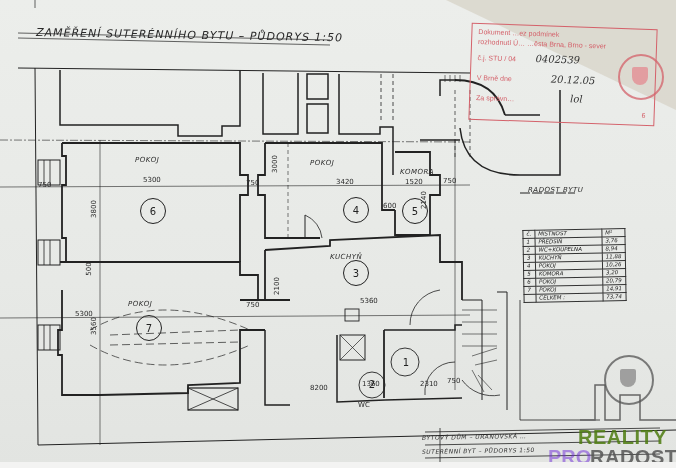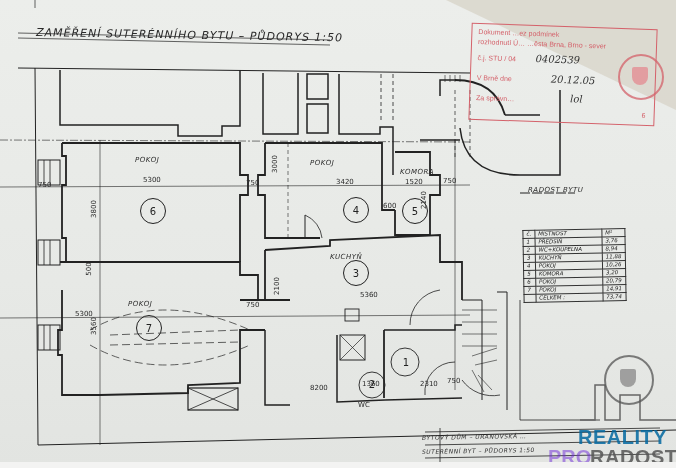--- a/index.html
+++ b/index.html
@@ -14,21 +14,21 @@
   .stamp{position:absolute;left:470px;top:26px;width:184px;height:95px;border:1px solid #d4616a;transform:rotate(2deg);color:#d4616a;font-size:7px;font-family:"Liberation Sans",sans-serif;}
   .stamp .ln{position:absolute;left:6px;white-space:nowrap;}
   .stamp .hw{position:absolute;font-family:"DejaVu Serif",serif;font-style:italic;color:#333;font-size:10px;}
   .seal{position:absolute;left:618px;top:54px;width:42px;height:42px;border:2px solid #d4616a;border-radius:50%;opacity:.75;}
   .seal::after{content:"";position:absolute;left:12px;top:11px;width:16px;height:18px;background:#e48a90;border-radius:2px 2px 8px 8px;}
   .seal2{position:absolute;left:604px;top:355px;width:46px;height:46px;border:2px solid #555;border-radius:50%;opacity:.75;}
   .seal2::after{content:"";position:absolute;left:14px;top:12px;width:16px;height:18px;background:#888;border-radius:2px 2px 8px 8px;}
   table.legend{position:absolute;left:523px;top:229px;border-collapse:collapse;font-family:"DejaVu Sans",sans-serif;font-style:italic;font-size:5.5px;color:#222;transform:rotate(-1deg);}
   table.legend td{border:0.8px solid #333;padding:0 3px;height:7px;line-height:7px;white-space:nowrap;}
   .footer{position:absolute;left:422px;font-family:"DejaVu Sans",sans-serif;font-style:italic;font-size:6px;color:#333;letter-spacing:.5px;transform:rotate(-1deg);}
-  .logo-top{position:absolute;left:578px;top:426px;font-family:"Liberation Sans",sans-serif;font-weight:bold;font-size:20px;color:#0369a1;letter-spacing:.5px;opacity:.85;}
+  .logo-top{position:absolute;left:578px;top:426px;font-family:"Liberation Sans",sans-serif;font-weight:bold;font-size:20px;color:#4d7c0f;letter-spacing:.5px;opacity:.85;}
   .logo-bot{position:absolute;left:590px;top:446px;font-family:"Liberation Sans",sans-serif;font-weight:bold;font-size:20px;color:#555;letter-spacing:.5px;opacity:.85;}
   .logo-pro{position:absolute;left:548px;top:446px;font-family:"Liberation Sans",sans-serif;font-weight:bold;font-size:20px;color:#6d28d9;opacity:.5;}
   .bottomstrip{position:absolute;left:0;top:462px;width:676px;height:6px;background:#f3f3f2;}
 </style>
 </head>
 <body>
 
 <div class="sheet"></div>
 <div class="fold"></div>
 
@@ -158,21 +158,21 @@
 <div class="dim" style="left:336px;top:178px;">3420</div>
 <div class="dim" style="left:266px;top:160px;transform:rotate(-90deg);">3000</div>
 <div class="roomnum" style="left:343px;top:197px;">4</div>
 
 <div class="label" style="left:400px;top:168px;">KOMORA</div>
 <div class="dim" style="left:405px;top:178px;">1520</div>
 <div class="dim" style="left:415px;top:196px;transform:rotate(-90deg);">2140</div>
 <div class="roomnum" style="left:402px;top:198px;">5</div>
 
 <div class="label" style="left:330px;top:253px;">KUCHYŇ</div>
-<div class="dim" style="left:360px;top:291px;">5360</div>
+<div class="dim" style="left:360px;top:297px;">5360</div>
 <div class="dim" style="left:268px;top:282px;transform:rotate(-90deg);">2100</div>
 <div class="roomnum" style="left:343px;top:260px;">3</div>
 
 <div class="label" style="left:128px;top:300px;">POKOJ</div>
 <div class="dim" style="left:75px;top:310px;">5300</div>
 <div class="dim" style="left:85px;top:322px;transform:rotate(-90deg);">3560</div>
 <div class="roomnum" style="left:136px;top:315px;">7</div>
 
 <div class="dim" style="left:358px;top:357px;margin-top:44px;">WC</div>
 <div class="dim" style="left:362px;top:380px;">1360</div>

